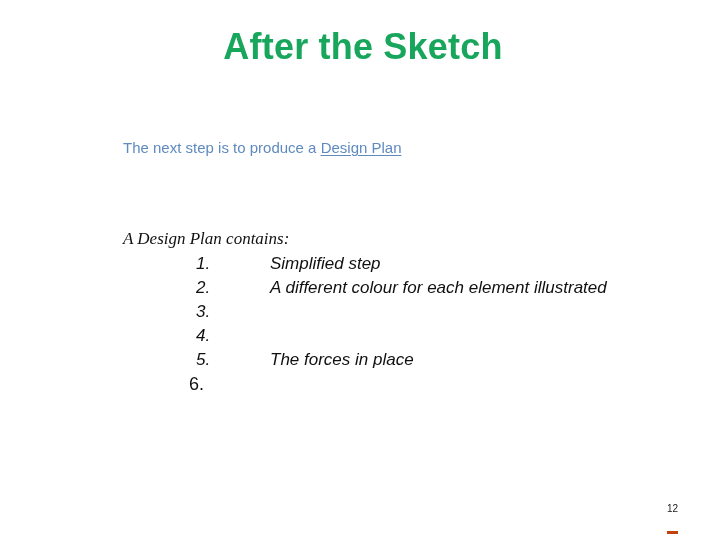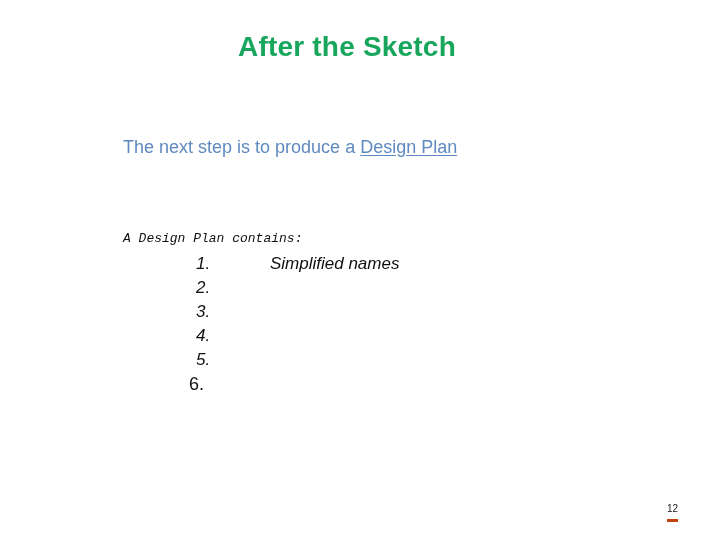--- a/index.html
+++ b/index.html
@@ -19,57 +19,57 @@
   .slide {
     position: relative;
     width: 720px;
     height: 540px;
     background: #ffffff;
   }
 
   
   .slide-title {
     position: absolute;
-    left: 0;
+    left: 16px;
     top: 30px;
     width: 694px;
     text-align: center;
     font-family: "Liberation Sans", sans-serif;
     font-weight: bold;
-    font-size: 28px;
+    font-size: 36px;
     line-height: 34px;
     letter-spacing: 0.2px;
     color: #17A65B;
     white-space: nowrap;
   }
 
   
   .subtitle-row {
     position: absolute;
     left: 123px;
     top: 134px;
     font-family: "Liberation Sans", sans-serif;
-    font-size: 18px;
+    font-size: 15px;
     line-height: 27px;
     color: #5F8AC0;
     white-space: nowrap;
   }
   .subtitle-underline {
     text-decoration: underline;
     text-underline-offset: 2px;
   }
 
   
   .body-intro {
     position: absolute;
     left: 123px;
     top: 230px;
-    font-family: Liberation Mono, monospace;
+    font-family: Liberation Serif, serif;
     font-style: italic;
-    font-size: 13px;
+    font-size: 17px;
     line-height: 17px;
     color: #101010;
     white-space: nowrap;
   }
 
   
   .plan-list {
     position: absolute;
     left: 0;
     top: 252px;
@@ -116,57 +116,59 @@
   
   .page-number {
     position: absolute;
     right: 42px;
     top: 503px;
     font-family: "Liberation Sans", sans-serif;
     font-size: 10px;
     line-height: 12px;
     color: #1a1a1a;
     border-bottom: 3px solid #c2410c;
-    padding-bottom: 4px;
+    padding-bottom: 16px;
   }
 </style>
 </head>
 <body>
 
 <div class="slide">
 
   <div class="slide-title">After the Sketch</div>
 
   <div class="subtitle-row">
     <span>The next step is to produce a </span><span class="subtitle-underline">Design Plan</span>
   </div>
 
   <div class="body-intro">A Design Plan contains:</div>
 
   <div class="plan-list">
 
     <div class="plan-item style-italic">
       <span class="plan-num">1.</span>
-      <span class="plan-text">Simplified names</span>
+      <span class="plan-text">Simplified step</span>
     </div>
 
     <div class="plan-item style-italic">
       <span class="plan-num">2.</span>
+      <span class="plan-text">A different colour for each element illustrated</span>
     </div>
 
     <div class="plan-item style-italic">
       <span class="plan-num">3.</span>
     </div>
 
     <div class="plan-item style-italic">
       <span class="plan-num">4.</span>
     </div>
 
     <div class="plan-item style-italic">
       <span class="plan-num">5.</span>
+      <span class="plan-text">The forces in place</span>
     </div>
 
     <div class="plan-item style-plain">
       <span class="plan-num">6.</span>
     </div>
 
   </div>
 
   <div class="page-number">12</div>
 

